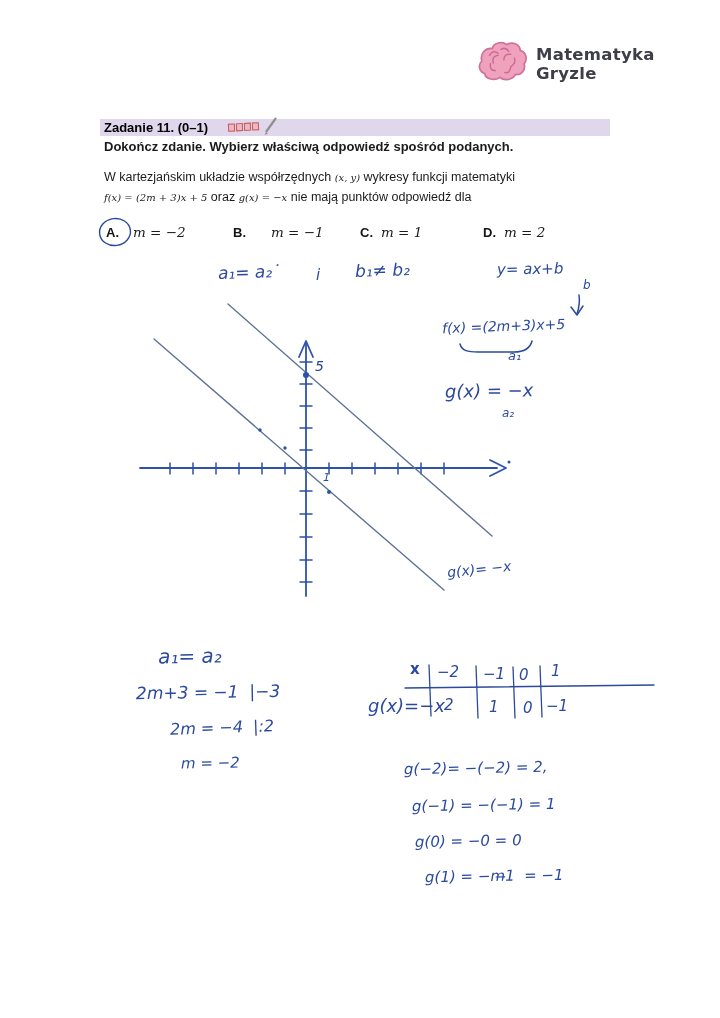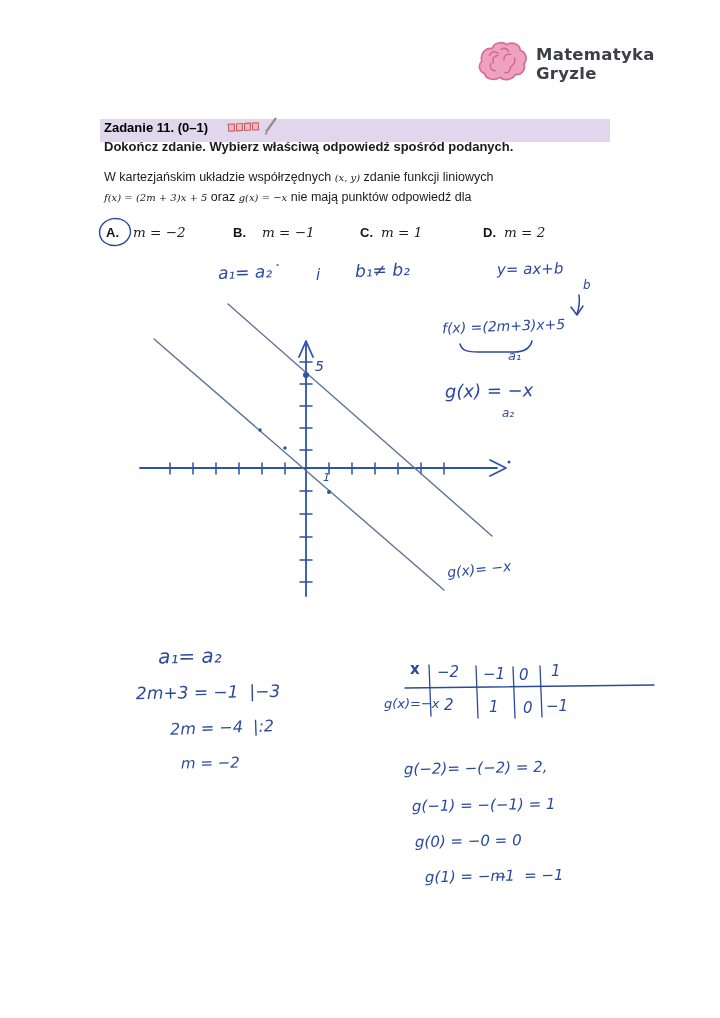--- a/index.html
+++ b/index.html
@@ -16,21 +16,21 @@
     font-family:"Liberation Sans",sans-serif;color:var(--print);margin-top:16px;
   }
   
   .logo{position:absolute;left:472px;top:18px;width:230px;height:54px;}
   .logo-brain{position:absolute;left:0;top:2px;}
   .logo-title{position:absolute;left:64px;top:11px;font-family:"DejaVu Sans",sans-serif;
     font-weight:bold;font-size:16.5px;letter-spacing:.3px;color:var(--logo-text);}
   .logo-subtitle{position:absolute;left:65px;top:31px;font-family:"DejaVu Sans",sans-serif;
     font-weight:bold;font-size:10px;color:var(--logo-text);}
   
-  .band{position:absolute;left:100px;top:103px;width:510px;height:23px;background:var(--band-bg);}
+  .band{position:absolute;left:100px;top:103px;width:510px;height:17px;background:var(--band-bg);}
   .band-title{position:absolute;left:4px;top:1px;font-size:13px;font-weight:bold;color:#000;}
   .ruler-icon{position:absolute;left:128px;top:4px;display:flex;gap:1px;transform:rotate(-3deg);}
   .ruler-sq{width:7px;height:8px;background:#f0b4c2;border:1px solid #c05e5e;}
   .pencil-icon{position:absolute;left:160px;top:-7px;}
   
   .instruction{position:absolute;left:104px;top:123px;font-size:13px;font-weight:bold;}
   .problem-line{position:absolute;left:104px;font-size:12.5px;white-space:pre;}
   .pl1{top:154px;}
   .pl2{top:174px;}
   .math{font-family:"DejaVu Serif",serif;font-style:italic;font-size:10px;}
@@ -74,31 +74,31 @@
       <div class="ruler-sq"></div>
     </div>
     <svg class="pencil-icon" width="20" height="24" viewBox="0 0 20 24">
       <line x1="6" y1="20" x2="16" y2="6" stroke="#8f8f8f" stroke-width="2.2"></line>
       <path d="M6,20 L4.5,23 L8,21.5 Z" fill="#8f8f8f"></path>
     </svg>
   </div>
 
   <div class="instruction">Dokończ zdanie. Wybierz właściwą odpowiedź spośród podanych.</div>
 
-  <div class="problem-line pl1"><span>W kartezjańskim układzie współrzędnych </span><span class="math">(x, y)</span><span> zdanie funkcji liniowych</span></div>
+  <div class="problem-line pl1"><span>W kartezjańskim układzie współrzędnych </span><span class="math">(x, y)</span><span> wykresy funkcji matematyki</span></div>
 
   <div class="problem-line pl2"><span class="math">f(x) = (2m + 3)x + 5</span><span> oraz </span><span class="math">g(x) = −x</span><span> nie mają punktów odpowiedź dla</span></div>
 
   <div>
     <span class="answer-label" style="left:106px">A.</span>
     <span class="answer-value" style="left:133px">m = −2</span>
   </div>
   <div>
     <span class="answer-label" style="left:233px">B.</span>
-    <span class="answer-value" style="left:262px">m = −1</span>
+    <span class="answer-value" style="left:271px">m = −1</span>
   </div>
   <div>
     <span class="answer-label" style="left:360px">C.</span>
     <span class="answer-value" style="left:381px">m = 1</span>
   </div>
   <div>
     <span class="answer-label" style="left:483px">D.</span>
     <span class="answer-value" style="left:504px">m = 2</span>
   </div>
 
@@ -161,21 +161,21 @@
   <div class="hw" style="left:158px;top:630px;font-size:20px;transform:rotate(-1deg)">a₁= a₂</div>
   <div class="hw" style="left:136px;top:668px;font-size:17px;transform:rotate(-1deg)">2m+3 = −1  |−3</div>
   <div class="hw" style="left:170px;top:704px;font-size:16px;transform:rotate(-2deg)">2m = −4  |:2</div>
   <div class="hw" style="left:181px;top:740px;font-size:15px;transform:rotate(-1deg)">m = −2</div>
 
   <div class="hw" style="left:410px;top:646px;font-size:15px;font-weight:bold;font-style:normal">x</div>
   <div class="hw" style="left:437px;top:649px;font-size:15px">−2</div>
   <div class="hw" style="left:483px;top:651px;font-size:15px">−1</div>
   <div class="hw" style="left:519px;top:652px;font-size:15px">0</div>
   <div class="hw" style="left:551px;top:648px;font-size:15px">1</div>
-  <div class="hw" style="left:384px;top:681px;font-size:13px">g(x)=−x</div>
+  <div class="hw" style="left:368px;top:681px;font-size:18px">g(x)=−x</div>
   <div class="hw" style="left:444px;top:682px;font-size:15px">2</div>
   <div class="hw" style="left:489px;top:684px;font-size:15px">1</div>
   <div class="hw" style="left:523px;top:685px;font-size:15px">0</div>
   <div class="hw" style="left:546px;top:683px;font-size:15px">−1</div>
 
   <div class="hw" style="left:404px;top:745px;font-size:15px;transform:rotate(-1deg)">g(−2)= −(−2) = 2,</div>
   <div class="hw" style="left:412px;top:782px;font-size:15px;transform:rotate(-1deg)">g(−1) = −(−1) = 1</div>
   <div class="hw" style="left:415px;top:818px;font-size:15px;transform:rotate(-1deg)">g(0) = −0 = 0</div>
   <div class="hw" style="left:425px;top:853px;font-size:15px;transform:rotate(-1deg)">g(1) = −m̶1  = −1</div>
 

